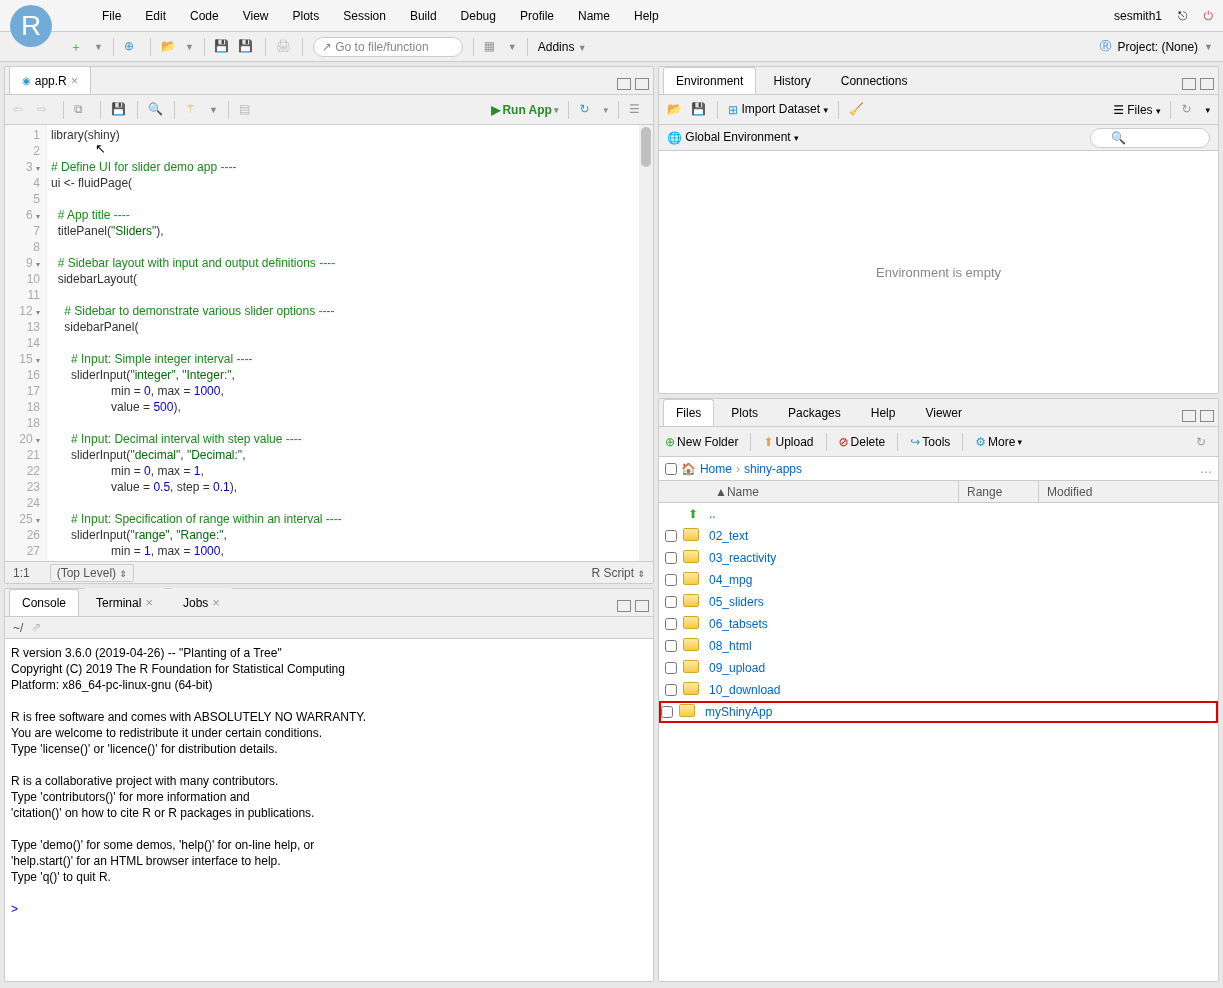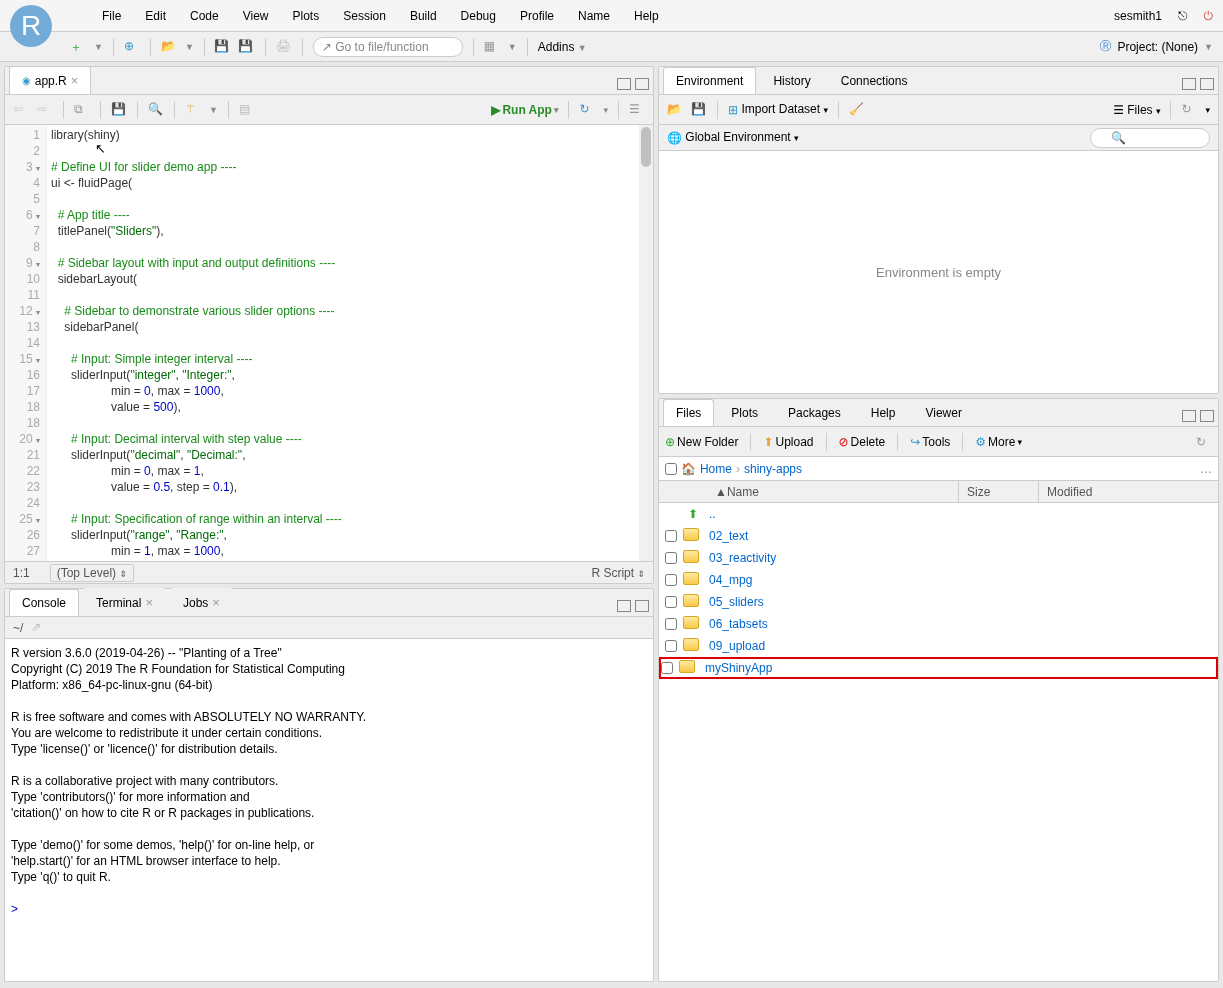--- a/index.html
+++ b/index.html
@@ -329,21 +329,21 @@
         <input type="checkbox" class="cb" style="">
         <span class="icon" style="color:#d9534f">🏠</span>
         <a>Home</a>
         <span style="color:#aaa">›</span>
         <a>shiny-apps</a>
         <span style="margin-left:auto;color:#888">…</span>
       </div>
       <div class="filehdr">
         <div class="col" style="width:300px;padding-left:56px">▲ <span>Name</span></div>
         <div class="col" style="width:80px">
-            <span>Size</span>
+            <span>Range</span>
           </div>
         <div class="col" style="flex:1;border:none">
             <span>Modified</span>
           </div>
       </div>
       <div class="filelist" id="filelist">
         <div class="filerow">
           <span style="width:12px"></span>
           <span style="width:20px;text-align:center;color:#3a3">⬆</span>
           <a>..</a>
@@ -369,21 +369,31 @@
             <a>05_sliders</a>
           </div>
           <div class="filerow">
             <input type="checkbox" class="cb" style=""> 
             <span style="width:20px"><span class="folder-icon"></span></span> 
             <a>06_tabsets</a>
           </div>
           <div class="filerow">
             <input type="checkbox" class="cb" style=""> 
             <span style="width:20px"><span class="folder-icon"></span></span> 
+            <a>08_html</a>
+          </div>
+          <div class="filerow">
+            <input type="checkbox" class="cb" style=""> 
+            <span style="width:20px"><span class="folder-icon"></span></span> 
             <a>09_upload</a>
+          </div>
+          <div class="filerow">
+            <input type="checkbox" class="cb" style=""> 
+            <span style="width:20px"><span class="folder-icon"></span></span> 
+            <a>10_download</a>
           </div>
           <div class="filerow highlight">
             <input type="checkbox" class="cb" style=""> 
             <span style="width:20px"><span class="folder-icon"></span></span> 
             <a>myShinyApp</a>
           </div>
         </div>
     </div>
   </div>
 </div>

